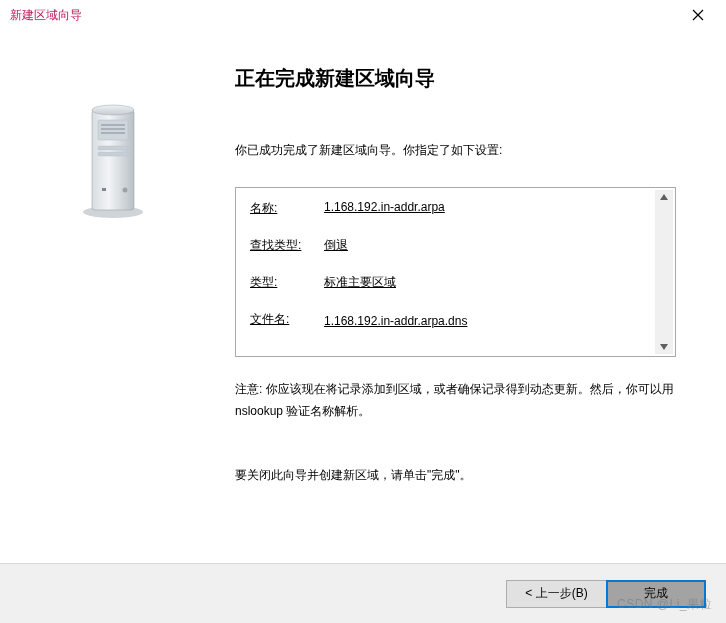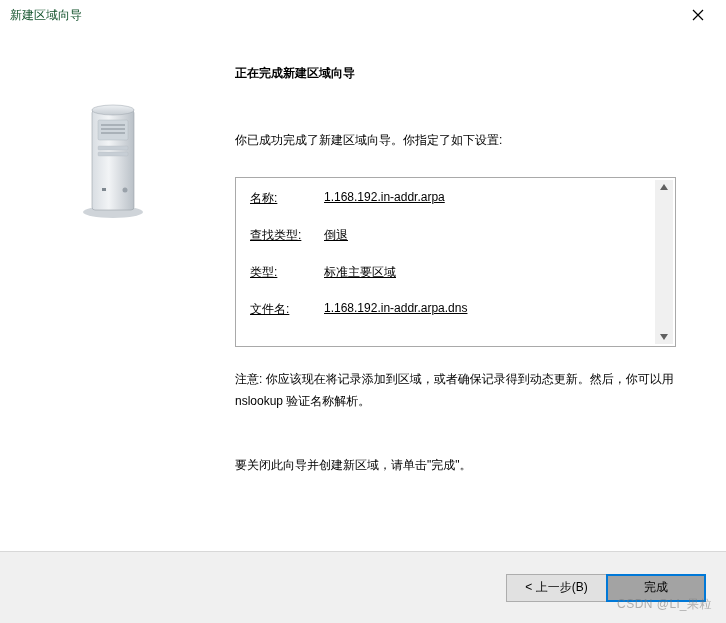--- a/index.html
+++ b/index.html
@@ -16,21 +16,21 @@
     .titlebar {
       display: flex;
       justify-content: space-between;
       align-items: center;
       height: 30px;
       padding: 0 8px 0 10px;
       background: #ffffff;
     }
     .titlebar-title {
       font-size: 12px;
-      color: #14532d;
+      color: #be185d;
     }
     .close-btn {
       width: 40px;
       height: 28px;
       display: flex;
       align-items: center;
       justify-content: center;
       cursor: pointer;
     }
     .close-btn svg { width: 12px; height: 12px; }
@@ -49,21 +49,21 @@
     .server-icon {
       width: 70px;
       height: 120px;
       position: relative;
     }
     .main-panel {
       flex: 1;
       padding: 35px 50px 20px 10px;
     }
     .heading {
-      font-size: 12px;
+      font-size: 20px;
       font-weight: bold;
       margin-bottom: 50px;
     }
     .intro-text {
       font-size: 12px;
       margin-bottom: 28px;
     }
     .summary-box {
       border: 1px solid #a9a9a9;
       padding: 12px 14px 12px 14px;
@@ -98,42 +98,42 @@
       border-left: 4px solid transparent;
       border-right: 4px solid transparent;
       border-top: 6px solid #606060;
     }
     .summary-row {
       display: flex;
       margin-bottom: 20px;
       font-size: 12px;
       text-decoration: underline;
     }
-    .summary-row:last-child { margin-bottom: 0; }
+    .summary-row:last-child { margin-bottom: 0; align-items: flex-end; }
     .summary-label {
       width: 74px;
       flex-shrink: 0;
     }
     .summary-value {
       flex: 1;
     }
     .note-text {
       font-size: 12px;
       line-height: 1.8;
       margin-bottom: 45px;
     }
     .close-instruction {
       font-size: 12px;
     }
     .button-bar {
       position: absolute;
       bottom: 0;
       left: 0;
       right: 0;
-      height: 72px;
+      height: 60px;
       background: #f0f0f0;
       border-top: 1px solid #d8d8d8;
       display: flex;
       align-items: center;
       justify-content: flex-end;
       padding-right: 20px;
       gap: 10px;
     }
     .btn {
       min-width: 100px;

